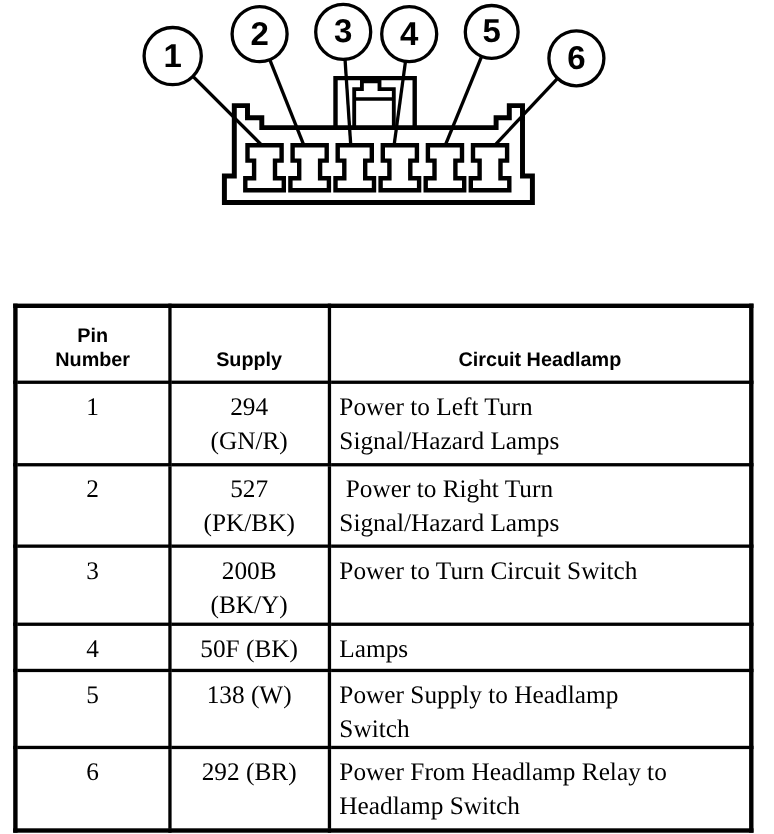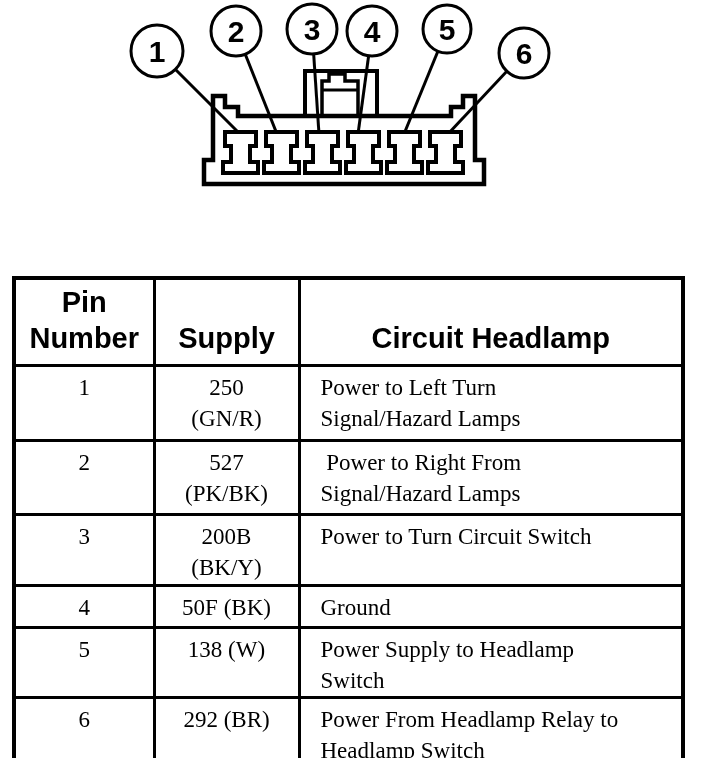--- a/index.html
+++ b/index.html
@@ -32,38 +32,38 @@
     table-layout: fixed;
     background: #ffffff;
   }
   table.pinout, table.pinout th, table.pinout td {
     border: 3px solid #000000;
   }
   table.pinout { border-width: 4px; }
   th {
     font-family: "Liberation Sans", sans-serif;
     font-weight: bold;
-    font-size: 29px;
+    font-size: 18px;
     line-height: 1.25;
     vertical-align: bottom;
     text-align: center;
     padding: 4px 4px 7px 4px;
     white-space: pre-line;
   }
   td {
     font-family: "Liberation Serif", serif;
     font-size: 23px;
     line-height: 31px;
     vertical-align: top;
     padding-top: 5px;
     white-space: pre-wrap;
   }
   td.c-pin     { text-align: center; }
   td.c-circuit { text-align: center; }
-  td.c-func    { text-align: left; padding-left: 20px; padding-right: 4px; }
+  td.c-func    { text-align: left; padding-left: 8px; padding-right: 4px; }
 </style>
 </head>
 <body>
 
 <div class="page">
 
   <svg class="connector-svg" viewBox="0 0 704 262" xmlns="http://www.w3.org/2000/svg">
 
     <g fill="none" stroke="#000000" stroke-width="4.5" stroke-linejoin="miter">
 
@@ -132,42 +132,42 @@
       <tr style="height:69px;">
         <th>Pin
 Number</th>
         <th>Supply</th>
         <th>Circuit Headlamp</th>
       </tr>
     </thead>
     <tbody>
       <tr style="height:75px;">
         <td class="c-pin">1</td>
-        <td class="c-circuit">250
+        <td class="c-circuit">294
 (GN/R)</td>
         <td class="c-func">Power to Left Turn
 Signal/Hazard Lamps</td>
       </tr>
       <tr style="height:74px;">
         <td class="c-pin">2</td>
         <td class="c-circuit">527
 (PK/BK)</td>
-        <td class="c-func"> Power to Right From
+        <td class="c-func"> Power to Right Turn
 Signal/Hazard Lamps</td>
       </tr>
       <tr style="height:71px;">
         <td class="c-pin">3</td>
         <td class="c-circuit">200B
 (BK/Y)</td>
         <td class="c-func">Power to Turn Circuit Switch</td>
       </tr>
       <tr style="height:42px;">
         <td class="c-pin">4</td>
         <td class="c-circuit">50F (BK)</td>
-        <td class="c-func">Ground</td>
+        <td class="c-func">Lamps</td>
       </tr>
       <tr style="height:70px;">
         <td class="c-pin">5</td>
         <td class="c-circuit">138 (W)</td>
         <td class="c-func">Power Supply to Headlamp
 Switch</td>
       </tr>
       <tr style="height:76px;">
         <td class="c-pin">6</td>
         <td class="c-circuit">292 (BR)</td>

